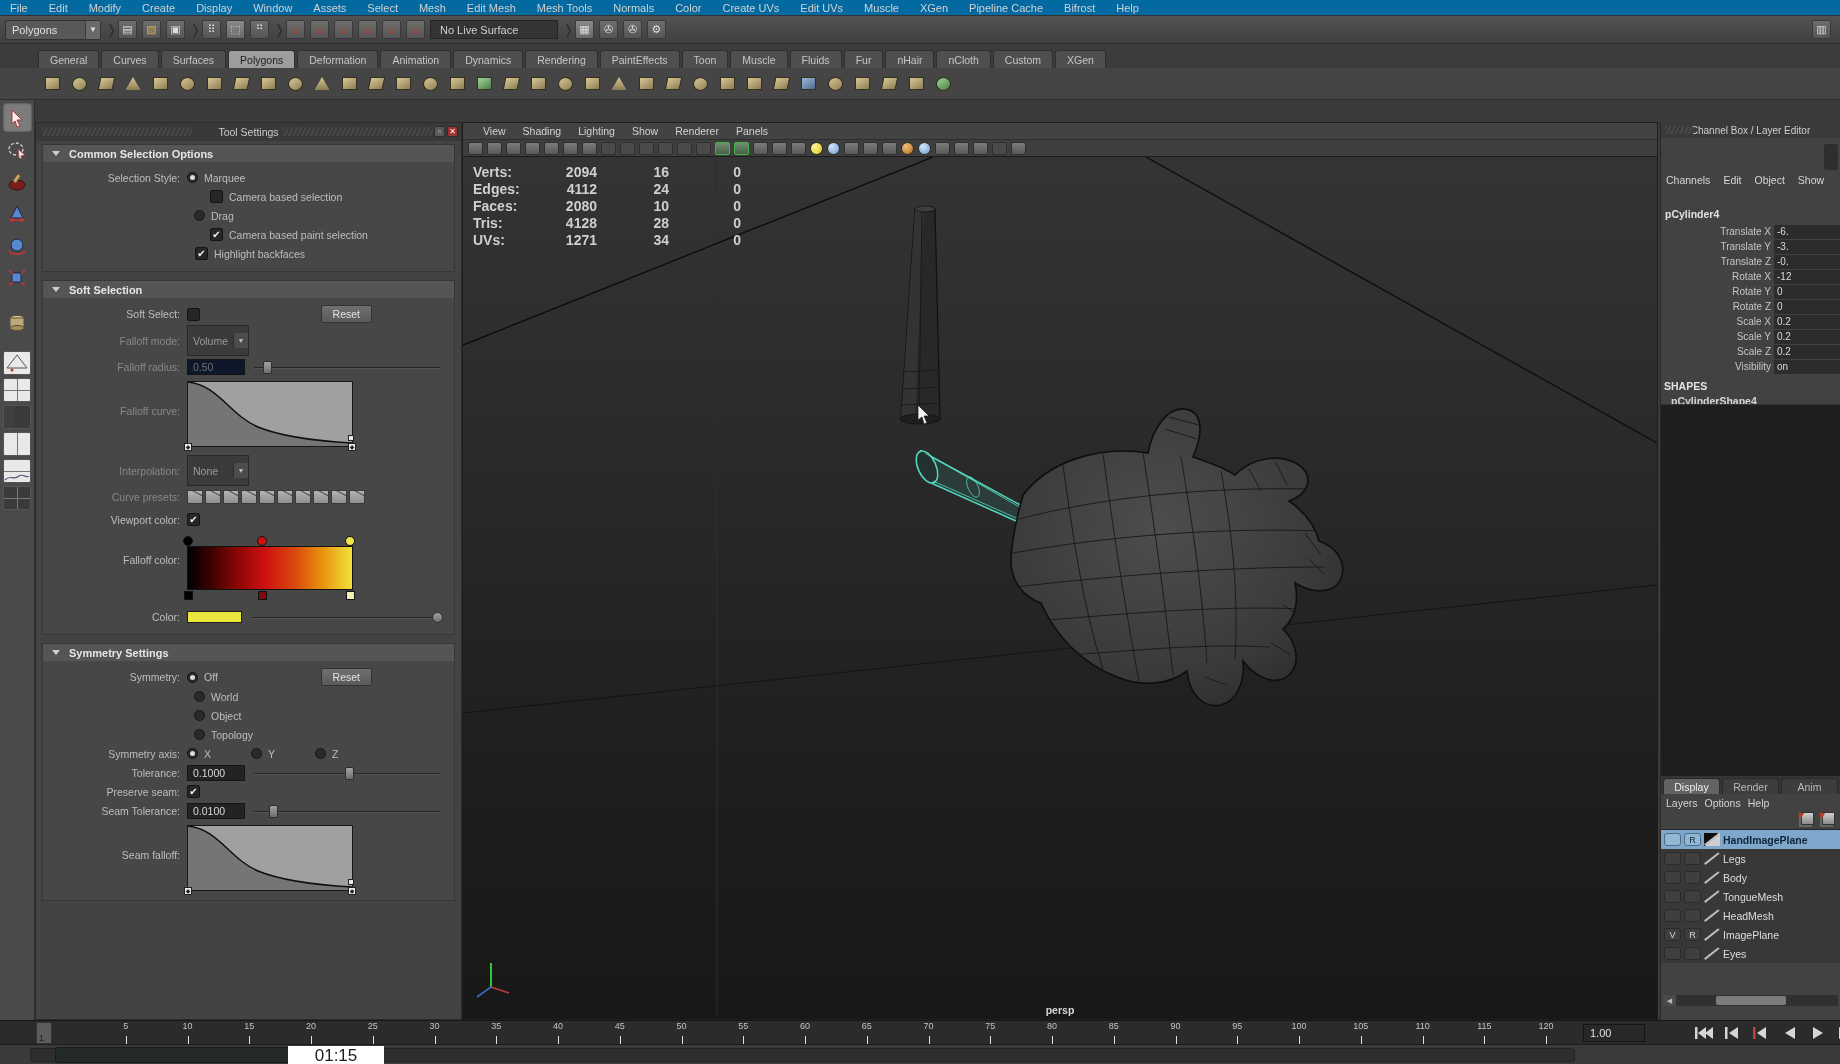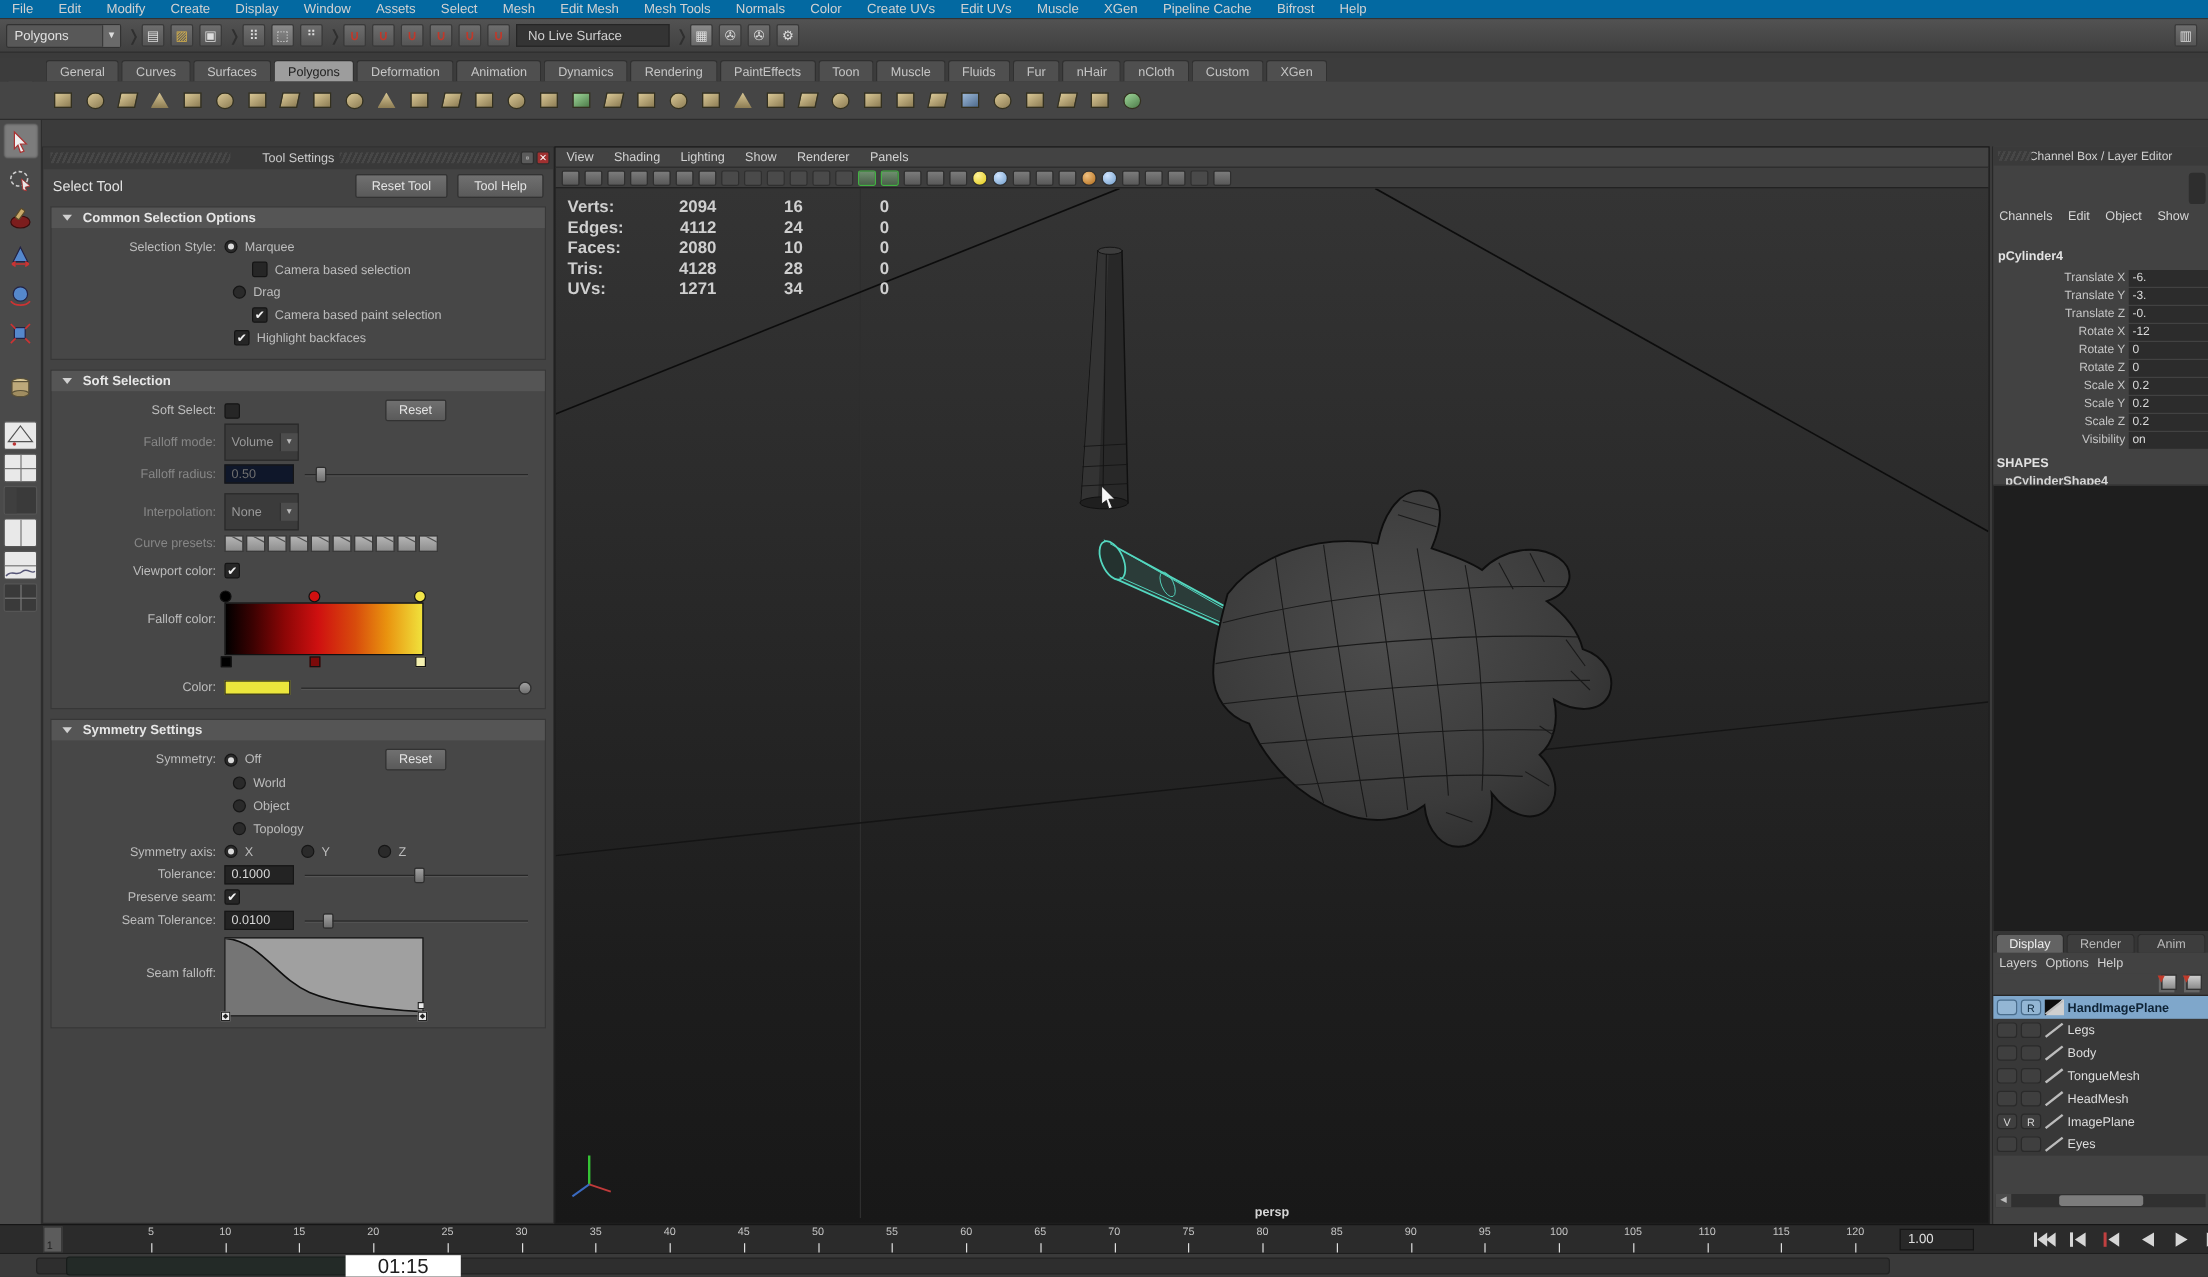--- a/index.html
+++ b/index.html
@@ -83,21 +83,21 @@
   .preset{width:16px;height:14px;background:linear-gradient(#b5b5b5,#8e8e8e);border:1px solid #3a3a3a;position:relative;overflow:hidden}
   .preset::after{content:"";position:absolute;left:-3px;top:2px;width:22px;height:16px;border-top:1.5px solid #4e4e4e;transform:rotate(28deg)}
   .gradwrap{position:relative;width:166px;height:64px;flex:none;margin-top:6px}
   .gradbar{position:absolute;left:0;top:10px;width:166px;height:44px;border:1px solid #111;background:linear-gradient(90deg,#000 0%,#3c0202 14%,#8c0606 30%,#cf1010 47%,#d84c0c 66%,#e9930f 82%,#f0e23c 100%)}
   .gstop-c{position:absolute;top:0;width:10px;height:10px;border-radius:50%;border:1px solid #111}
   .gstop-s{position:absolute;bottom:0;width:9px;height:9px;border:1px solid #111}
   .swatch{width:55px;height:12px;border:1px solid #1d1d1d;flex:none}
 
   
   #viewport{position:absolute;left:462px;top:122px;width:1196px;height:898px;background:#222;border:1px solid #1d1d1d;display:flex;flex-direction:column}
-  .vp-menus{height:16px;background:#434343;display:flex;align-items:center;gap:17px;padding-left:9px;font-size:10.5px;color:#d2d2d2;flex:none}
+  .vp-menus{height:16px;background:#434343;display:flex;align-items:center;gap:17px;padding-left:20px;font-size:10.5px;color:#d2d2d2;flex:none}
   .vp-icons{height:18px;background:#3e3e3e;border-top:1px solid #2e2e2e;border-bottom:1px solid #1c1c1c;display:flex;align-items:center;gap:4px;padding-left:5px;flex:none}
   .vp-ico{width:15px;height:13px;border-radius:2px;background:linear-gradient(#7c7c7c,#585858);border:1px solid #2f2f2f;flex:none}
   .vp-ico.green{border-color:#43b343;background:linear-gradient(#6f8f6f,#4a5f4a)}
   .vp-ico.yellow{background:radial-gradient(circle at 35% 30%,#fff39a,#e0c813);border-radius:50%;width:13px}
   .vp-ico.blue{background:radial-gradient(circle at 35% 30%,#cfe4ff,#6f9cc9);border-radius:50%;width:13px}
   .vp-ico.orange{background:radial-gradient(circle at 35% 30%,#f0c080,#b06a18);border-radius:50%;width:13px}
   .vp-ico.dark{background:#4a4a4a}
   .vp3d{position:relative;flex:1;background:linear-gradient(#343434 0%,#282828 40%,#1d1d1d 75%,#181818 100%);overflow:hidden}
   .hud{position:absolute;left:10px;top:6px;font-size:14px;font-weight:bold;color:#cfcfcf}
   .hud .hrow{display:flex;height:17px;align-items:center}
@@ -454,26 +454,20 @@
 <div id="toolPanel">
   <div class="ts-title">
     <span class="hatch hl"></span>
     <span>Tool Settings</span>
     <span class="hatch hr"></span>
     <span class="win-btns">
       <span class="win-btn">▫</span>
       <span class="win-btn close">✕</span>
     </span>
   </div>
-  <div class="ts-toolrow">
-    <span class="ts-toolname">Select Tool</span>
-    <span style="margin-left:auto"></span>
-    <button class="btn">Reset Tool</button>
-    <button class="btn">Tool Help</button>
-  </div>
 
   <div class="frame">
     <div class="frame-h">
       <span class="tri"></span>
       <span>Common Selection Options</span>
     </div>
     <div class="frame-b">
       <div class="row">
         <span class="lbl">Selection Style:</span>
         <span class="rad on"></span>
@@ -515,20 +509,33 @@
           <span>Volume</span>
           <span class="arr">▼</span>
         </span>
       </div>
       <div class="row">
         <span class="lbl dim">Falloff radius:</span>
         <span class="tfield dimf">0.50</span>
         <span class="slider">
             <span class="knob" style="left:5%"></span>
           </span>
+      </div>
+      <div class="row" style="align-items:flex-start;margin-top:6px">
+        <span class="lbl dim" style="padding-top:24px">Falloff curve:</span>
+        <span class="curvebox">
+          <svg width="164" height="64" viewBox="0 0 164 64">
+            <rect width="164" height="64" fill="#a0a0a0"></rect>
+            <path d="M0,0 C30,3 42,33 70,45 C92,54 128,59 164,61 L164,64 L0,64 Z" fill="#757575"></path>
+            <path d="M0,0 C30,3 42,33 70,45 C92,54 128,59 164,61" fill="none" stroke="#0f0f0f" stroke-width="1.4"></path>
+          </svg>
+          <span class="handle-sq" style="left:-4px;bottom:-5px">◆</span>
+          <span class="handle-sq" style="right:-4px;bottom:-5px">◆</span>
+          <span class="handle-sq" style="right:-2px;bottom:5px;width:6px;height:6px"></span>
+        </span>
       </div>
       <div class="row" style="margin-top:8px">
         <span class="lbl dim">Interpolation:</span>
         <span class="dd">
           <span>None</span>
           <span class="arr">▼</span>
         </span>
       </div>
       <div class="row">
         <span class="lbl dim">Curve presets:</span>

